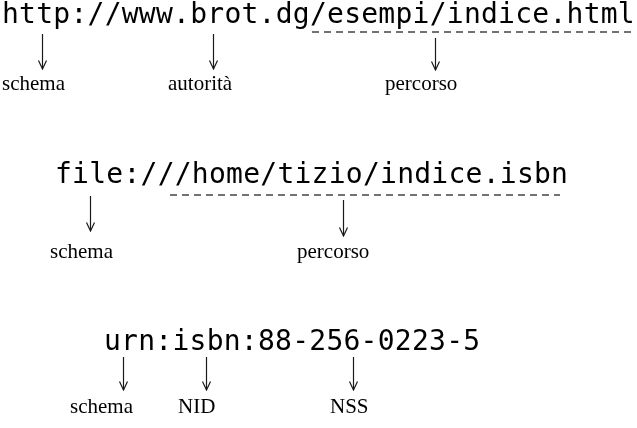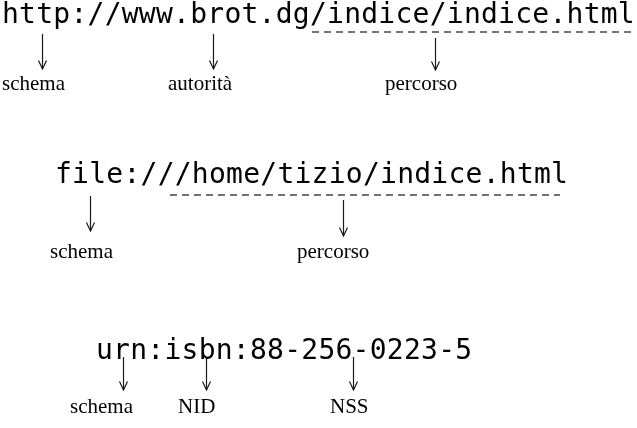--- a/index.html
+++ b/index.html
@@ -31,21 +31,21 @@
   .arrow, .dash {
     position: absolute;
     display: block;
   }
 </style>
 </head>
 <body>
 
 <div class="canvas">
 
-  <span class="uri" style="left:2px; top:0px;">http://www.brot.dg/indice/indice.html</span>
+  <span class="uri" style="left:2px; top:0px;">http://www.brot.dg/esempi/indice.html</span>
 
   <svg class="dash" style="left:312px; top:28px;" width="324" height="8">
     <line x1="0" y1="4" x2="324" y2="4" stroke="#444444" stroke-width="1.7" stroke-dasharray="7 5"></line>
   </svg>
 
   <svg class="arrow" style="left:36px; top:34px;" width="13" height="36">
     <line x1="6.5" y1="0" x2="6.5" y2="34.5" stroke="#1a1a1a" stroke-width="1.2"></line>
     <polyline points="2.5,26.5 6.5,35 10.5,26.5" fill="none" stroke="#1a1a1a" stroke-width="1.2"></polyline>
   </svg>
   <svg class="arrow" style="left:207px; top:34px;" width="13" height="36">
@@ -54,39 +54,39 @@
   </svg>
   <svg class="arrow" style="left:429px; top:38px;" width="13" height="33">
     <line x1="6.5" y1="0" x2="6.5" y2="31.5" stroke="#1a1a1a" stroke-width="1.2"></line>
     <polyline points="2.5,23.5 6.5,32 10.5,23.5" fill="none" stroke="#1a1a1a" stroke-width="1.2"></polyline>
   </svg>
 
   <span class="part-label" style="left:2px; top:73px;">schema</span>
   <span class="part-label" style="left:168px; top:73px;">autorità</span>
   <span class="part-label" style="left:385px; top:73px;">percorso</span>
 
-  <span class="uri" style="left:55px; top:160px;">file:///home/tizio/indice.html</span>
+  <span class="uri" style="left:55px; top:160px;">file:///home/tizio/indice.isbn</span>
 
   <svg class="dash" style="left:170px; top:191px;" width="390" height="8">
     <line x1="0" y1="4" x2="390" y2="4" stroke="#444444" stroke-width="1.7" stroke-dasharray="7 5"></line>
   </svg>
 
   <svg class="arrow" style="left:84px; top:196px;" width="13" height="36">
     <line x1="6.5" y1="0" x2="6.5" y2="34.5" stroke="#1a1a1a" stroke-width="1.2"></line>
     <polyline points="2.5,26.5 6.5,35 10.5,26.5" fill="none" stroke="#1a1a1a" stroke-width="1.2"></polyline>
   </svg>
   <svg class="arrow" style="left:337px; top:200px;" width="13" height="37">
     <line x1="6.5" y1="0" x2="6.5" y2="35.5" stroke="#1a1a1a" stroke-width="1.2"></line>
     <polyline points="2.5,27.5 6.5,36 10.5,27.5" fill="none" stroke="#1a1a1a" stroke-width="1.2"></polyline>
   </svg>
 
   <span class="part-label" style="left:50px; top:241px;">schema</span>
   <span class="part-label" style="left:297px; top:241px;">percorso</span>
 
-  <span class="uri" style="left:96px; top:327px;margin-top:9px;">urn:isbn:88-256-0223-5</span>
+  <span class="uri" style="left:104px; top:327px;">urn:isbn:88-256-0223-5</span>
 
   <svg class="arrow" style="left:117px; top:357px;" width="13" height="34">
     <line x1="6.5" y1="0" x2="6.5" y2="32.5" stroke="#1a1a1a" stroke-width="1.2"></line>
     <polyline points="2.5,24.5 6.5,33 10.5,24.5" fill="none" stroke="#1a1a1a" stroke-width="1.2"></polyline>
   </svg>
   <svg class="arrow" style="left:200px; top:357px;" width="13" height="34">
     <line x1="6.5" y1="0" x2="6.5" y2="32.5" stroke="#1a1a1a" stroke-width="1.2"></line>
     <polyline points="2.5,24.5 6.5,33 10.5,24.5" fill="none" stroke="#1a1a1a" stroke-width="1.2"></polyline>
   </svg>
   <svg class="arrow" style="left:347px; top:357px;" width="13" height="34">

